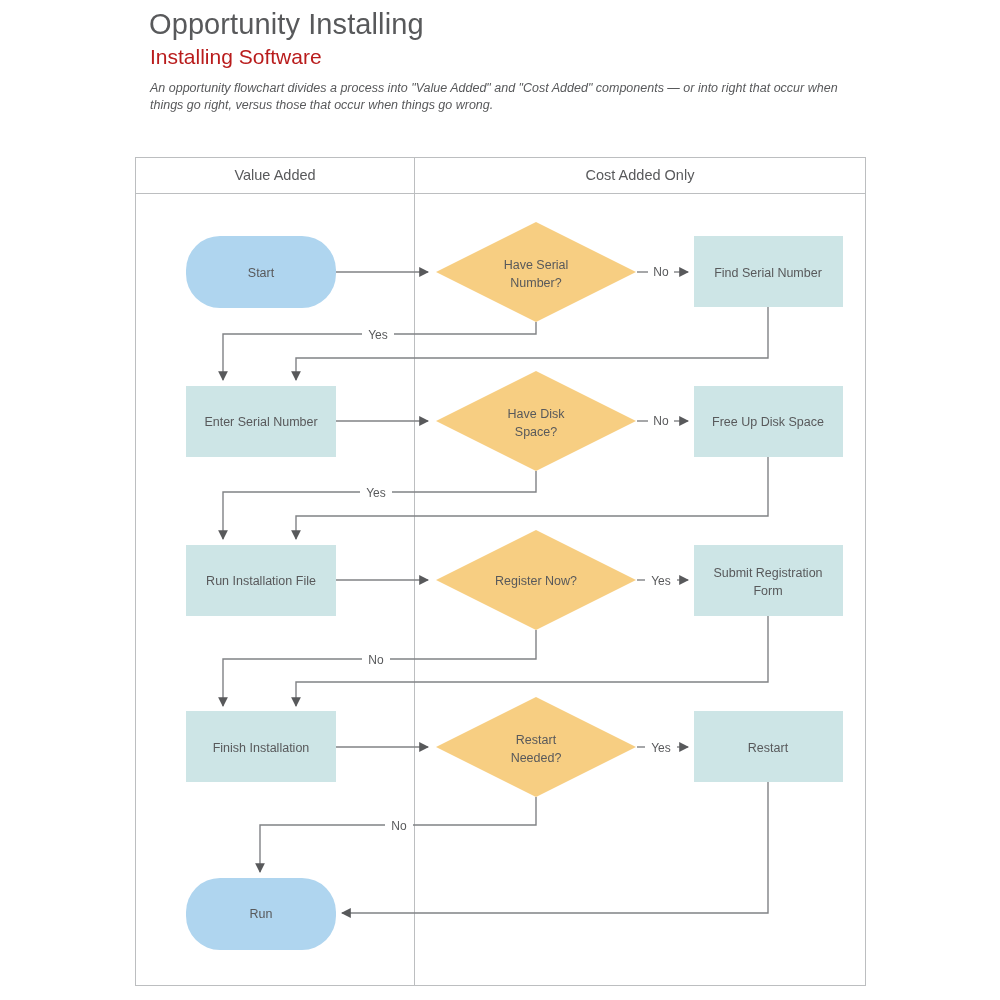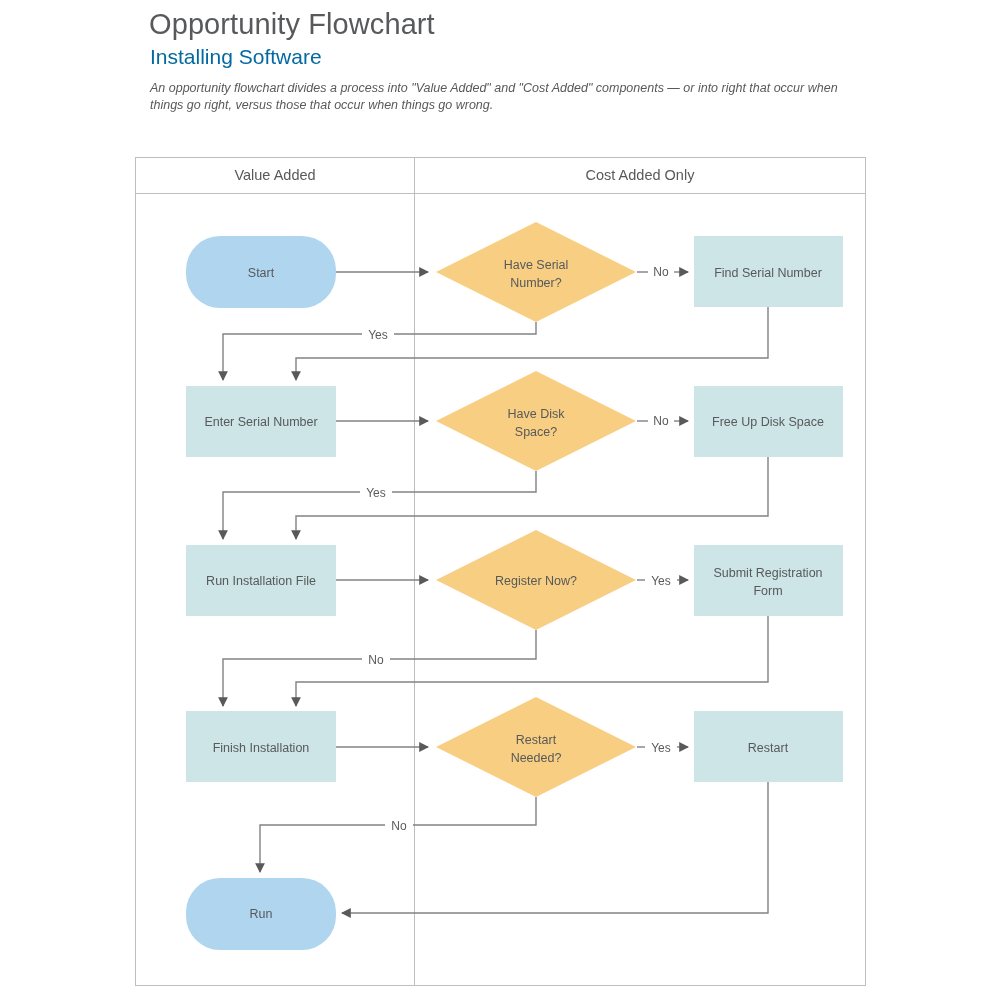--- a/index.html
+++ b/index.html
@@ -30,21 +30,21 @@
     color: #58595b;
     letter-spacing: 0.1px;
     white-space: nowrap;
   }
   .subtitle {
     position: absolute;
     left: 150px;
     top: 45px;
     font-size: 21px;
     font-weight: normal;
-    color: #0369a1;
+    color: #b91c1c;
     white-space: nowrap;
   }
   .desc {
     position: absolute;
     left: 150px;
     top: 80px;
     width: 690px;
     font-size: 12.5px;
     font-style: italic;
     line-height: 17px;
@@ -75,21 +75,21 @@
   }
   .edge-label-bg {
     fill: #ffffff;
   }
 </style>
 </head>
 <body>
 
 <div id="root">
 
-  <div class="title">Opportunity Flowchart</div>
+  <div class="title">Opportunity Installing</div>
   <div class="subtitle">Installing Software</div>
   <div class="desc">An opportunity flowchart divides a process into "Value Added" and "Cost Added" components — or into right that occur when things go right, versus those that occur when things go wrong.</div>
 
   <svg class="board" width="1000" height="1000">
     <defs>
       <marker id="arrow" viewBox="0 0 10 10" refX="9" refY="5" markerWidth="7" markerHeight="7" orient="auto-start-reverse">
         <path d="M 0 0 L 10 5 L 0 10 z" fill="#58595b"></path>
       </marker>
     </defs>
 

